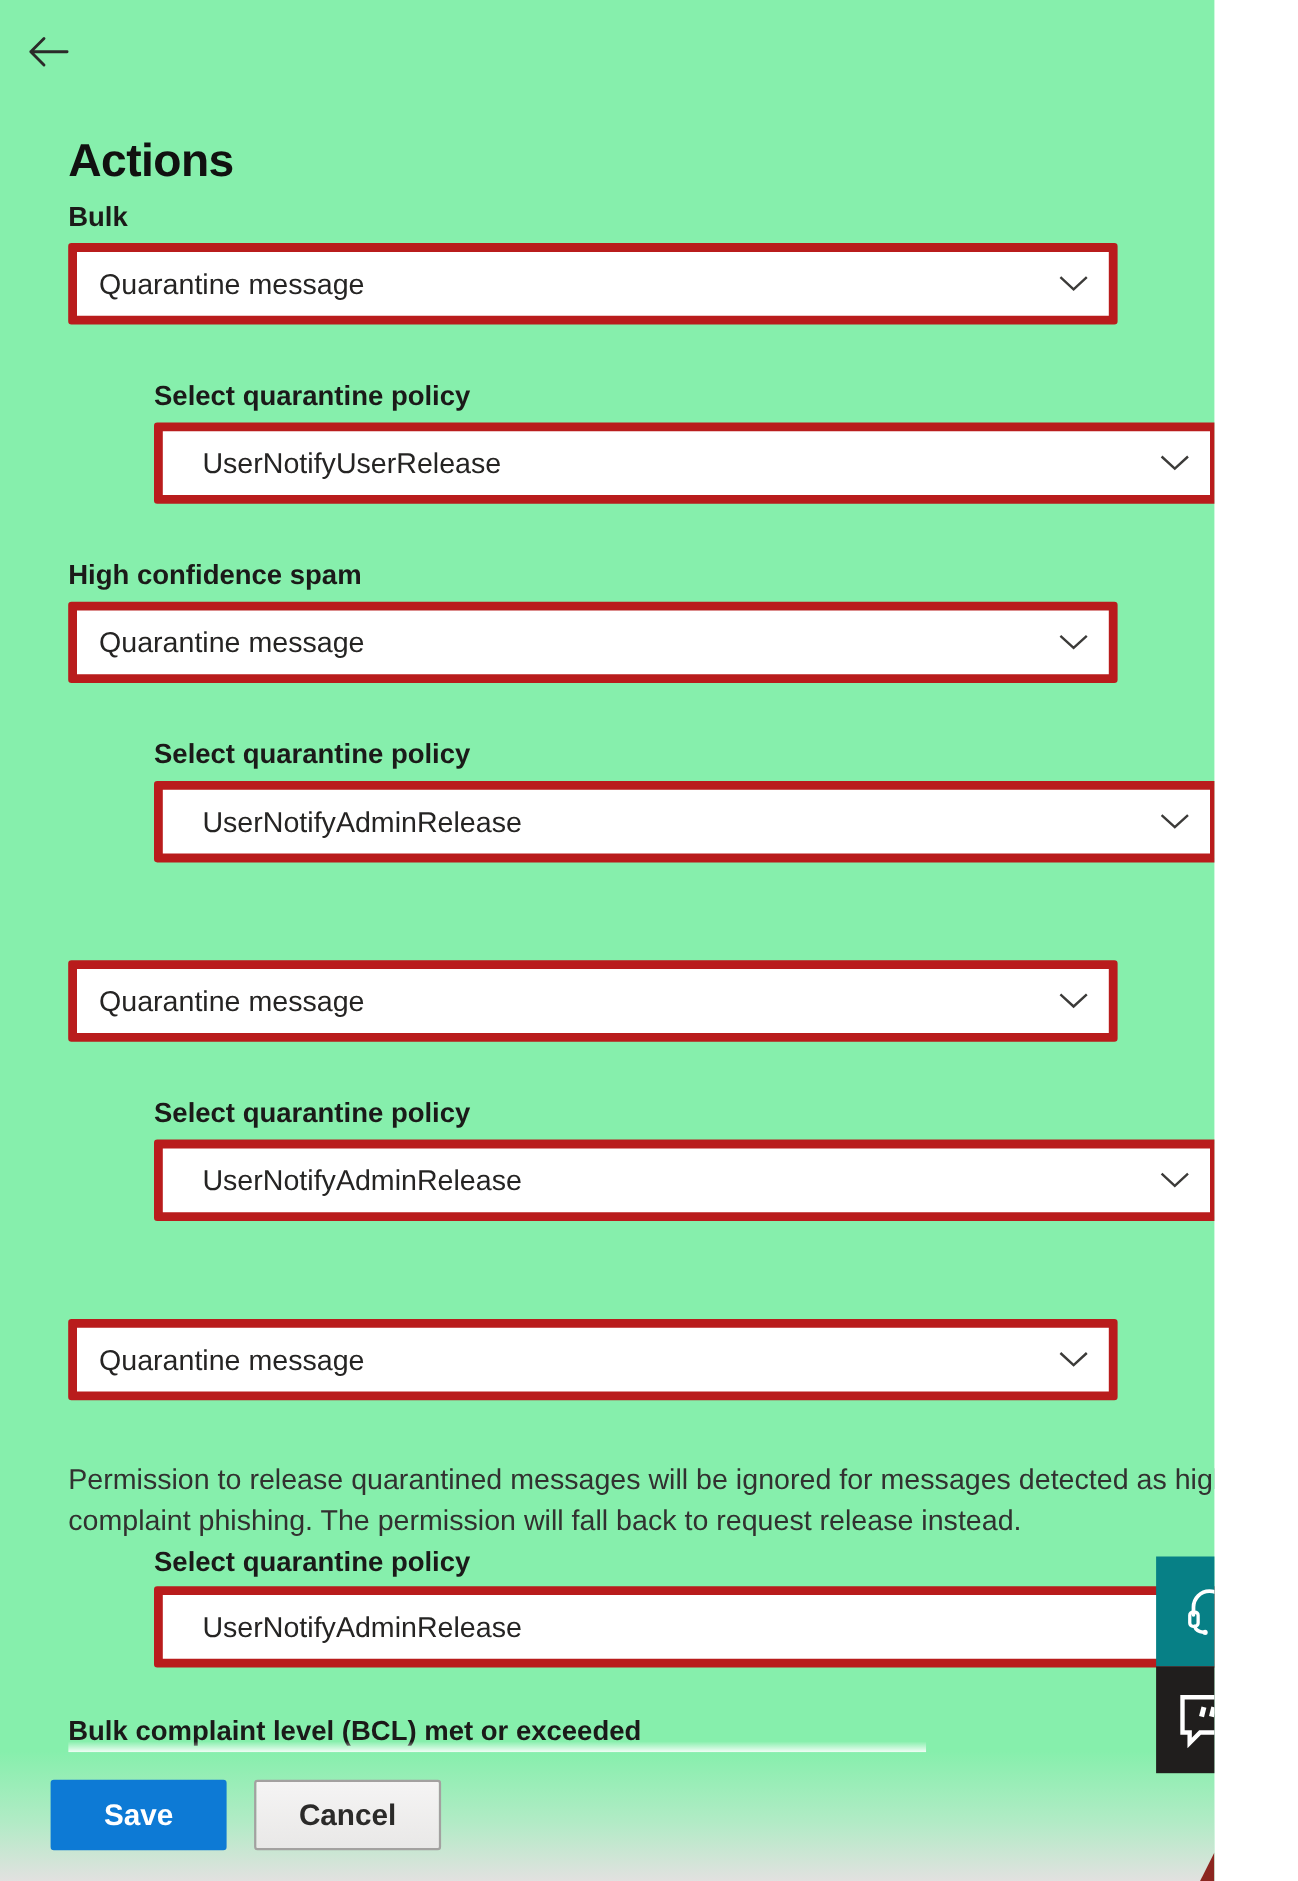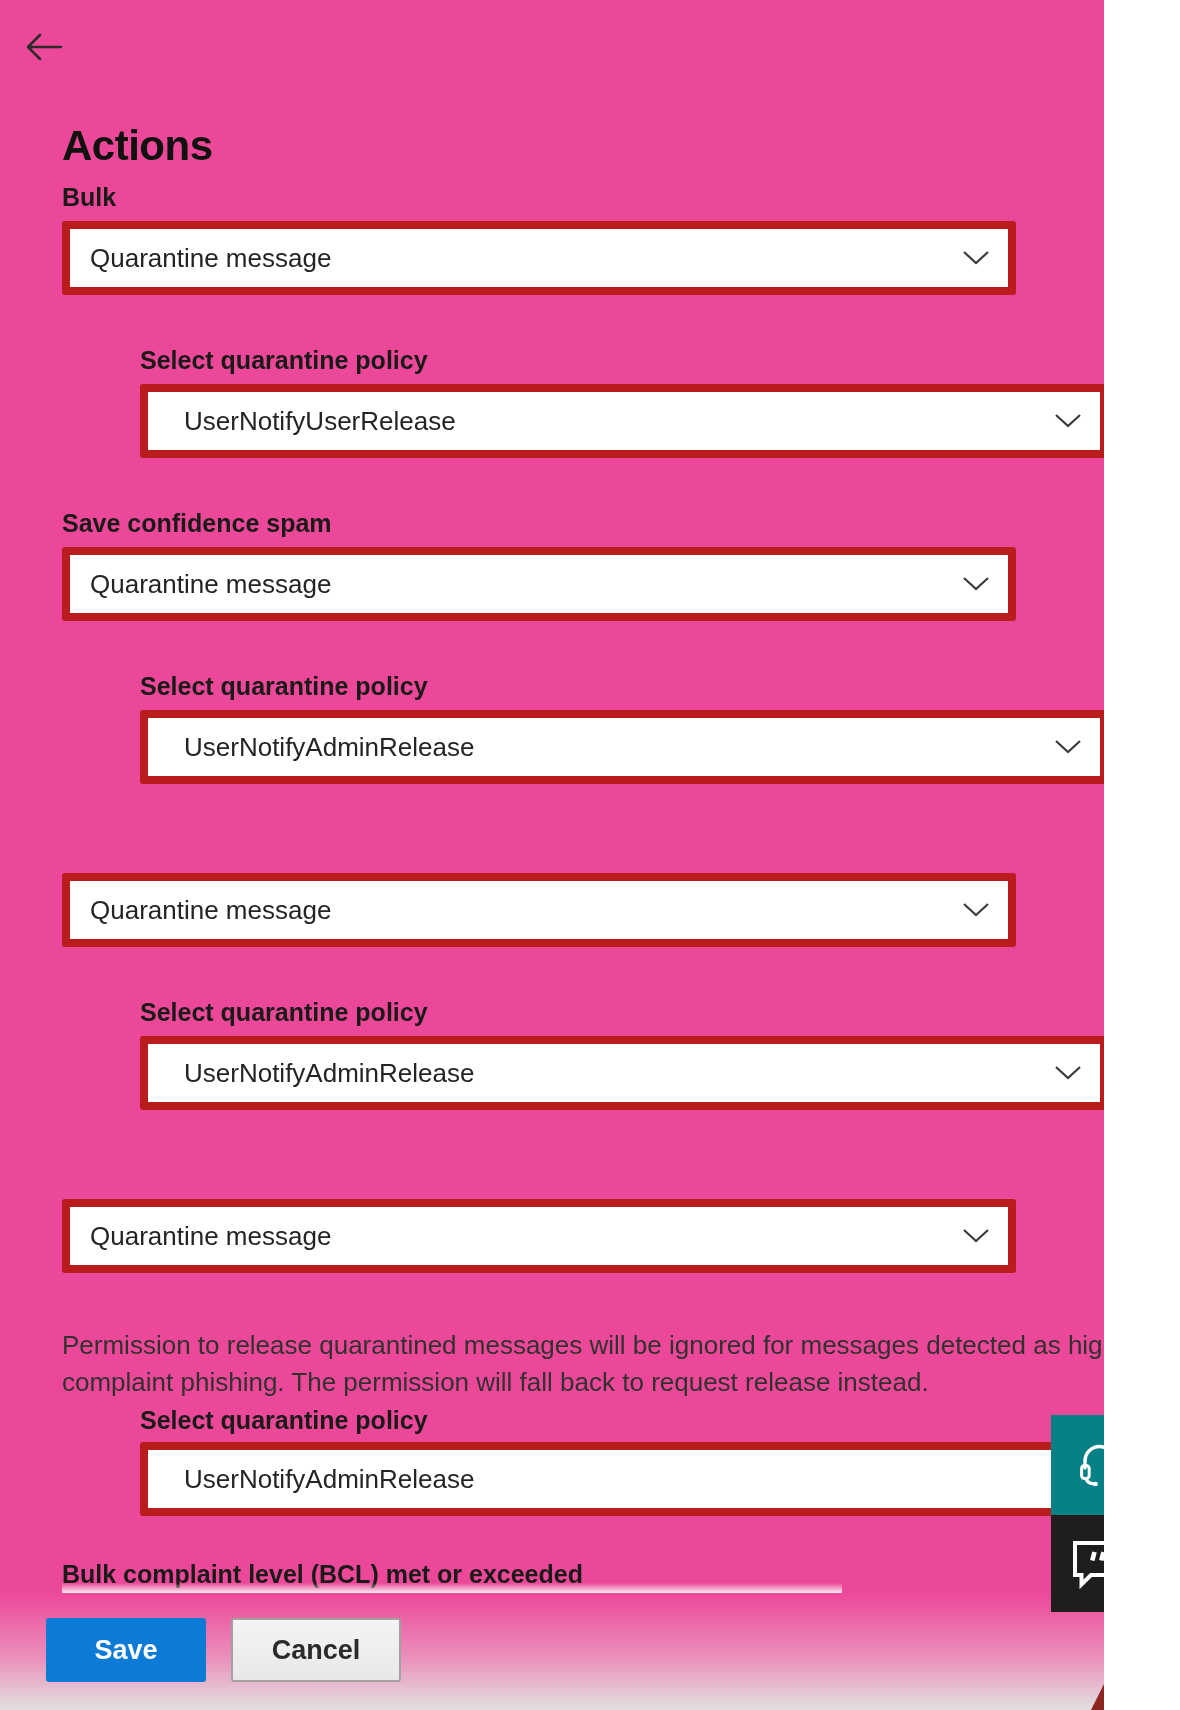--- a/index.html
+++ b/index.html
@@ -1,19 +1,19 @@
 <!DOCTYPE html>
 <html><head>
 <meta charset="utf-8">
 <style>
   html,body{margin:0;padding:0;background:#ffffff;}
   .page{
     position:relative;
     width:1104px;height:1710px;
-    background:#ec4899;
+    background:#86efac;
     font-family:"Liberation Sans", sans-serif;
     overflow:hidden;
     color:#1f1e1d;
   }
   .icon-btn{position:absolute;background:none;border:none;padding:0;cursor:pointer;line-height:0;}
   .back-btn{left:24px;top:30px;width:40px;height:34px;}
   .close-btn{left:1112px;top:32px;width:34px;height:32px;}
 
   .page-title{
     position:absolute;left:62px;top:94px;
@@ -130,21 +130,21 @@
   <div class="row-label x-sub" style="top:346px">Select quarantine policy</div>
   <div class="dropdown x-sub w-sub" style="top:384px" role="combobox">
     <span class="value">UserNotifyUserRelease</span>
     <span class="chev">
       <svg width="28" height="16" viewBox="0 0 28 16">
           <path d="M2 2 L14 13 L26 2" stroke="#3c3b39" stroke-width="2.2" fill="none"></path>
         </svg>
     </span>
   </div>
 
-  <div class="row-label x-main" style="top:509px">Save confidence spam</div>
+  <div class="row-label x-main" style="top:509px">High confidence spam</div>
   <div class="dropdown x-main w-main" style="top:547px" role="combobox">
     <span class="value">Quarantine message</span>
     <span class="chev">
       <svg width="28" height="16" viewBox="0 0 28 16">
           <path d="M2 2 L14 13 L26 2" stroke="#3c3b39" stroke-width="2.2" fill="none"></path>
         </svg>
     </span>
   </div>
 
   <div class="row-label x-sub" style="top:672px">Select quarantine policy</div>

